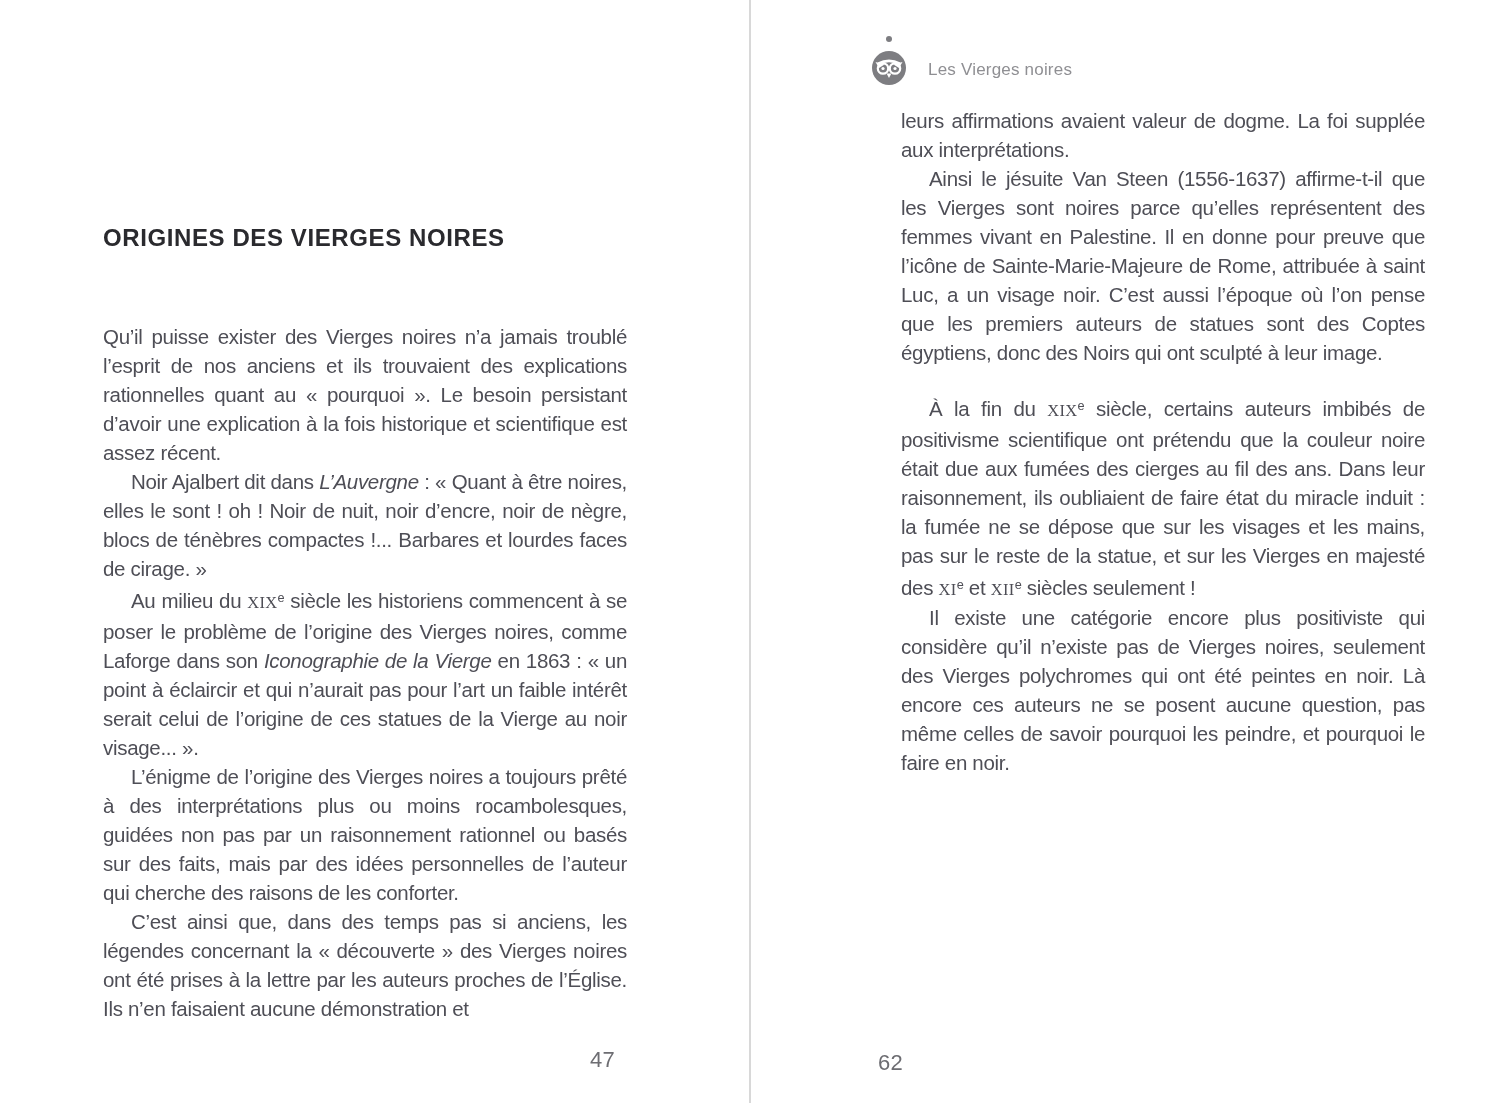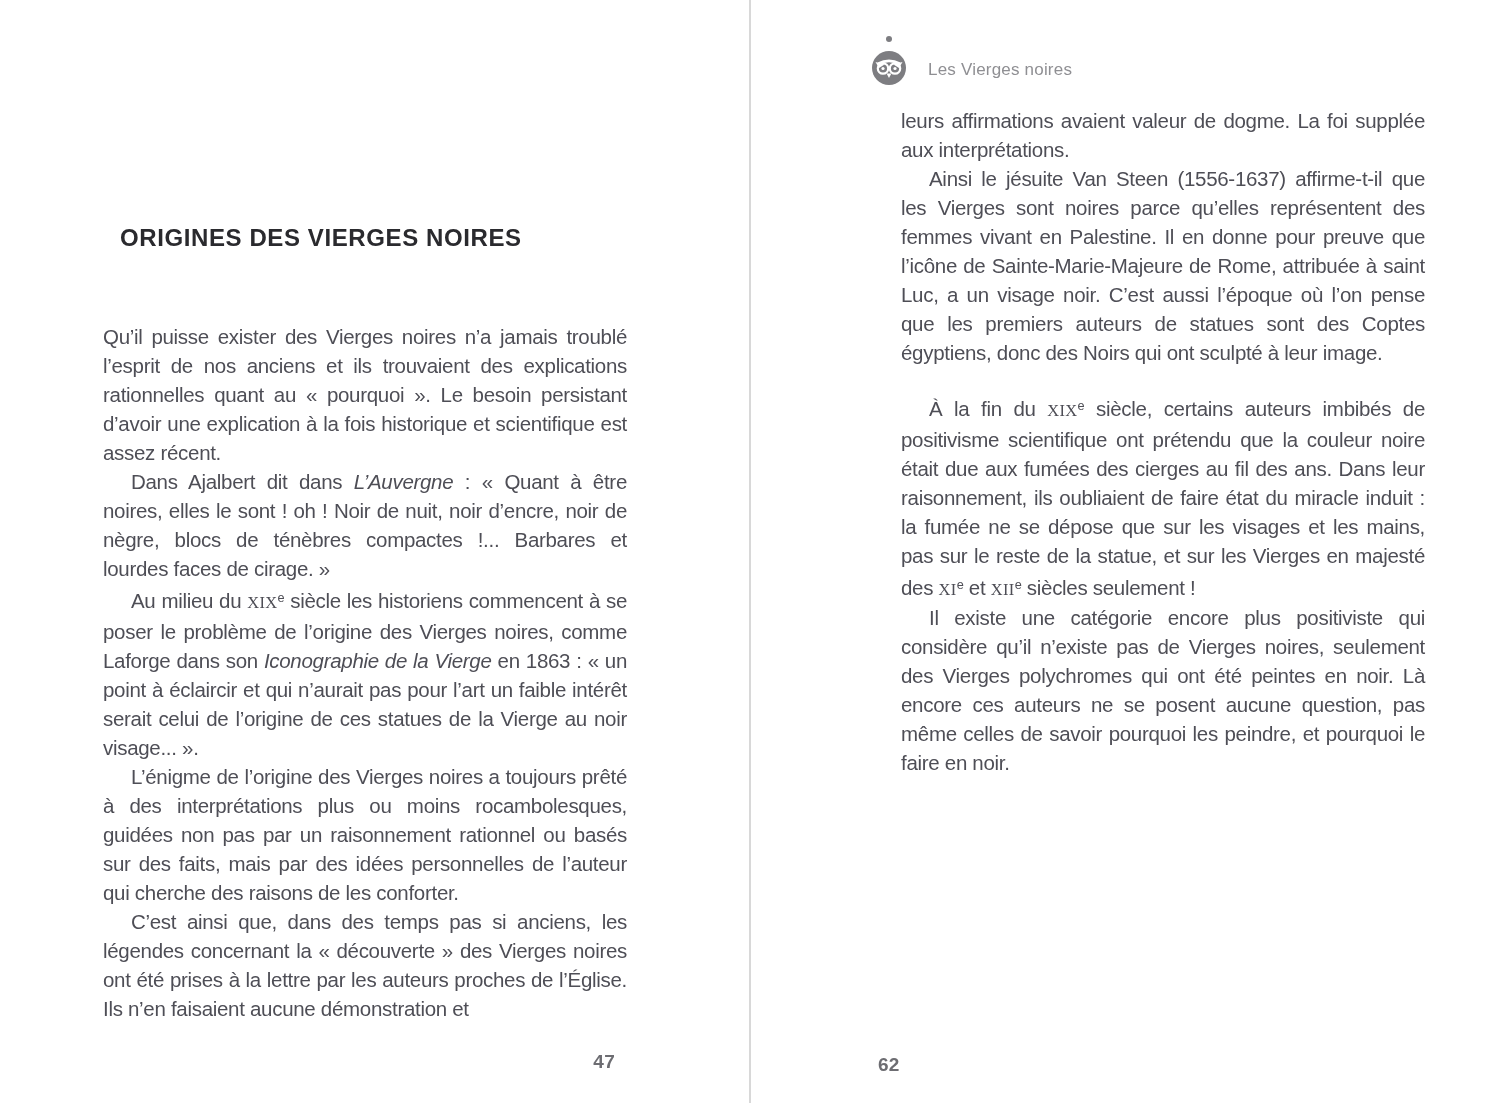--- a/index.html
+++ b/index.html
@@ -25,21 +25,21 @@
     height: 1103px;
     width: 750px;
     box-sizing: border-box;
     overflow: hidden;
   }
   .page-left  { left: 0; }
   .page-right { left: 750px; }
 
   .chapter-heading {
     position: absolute;
-    left: 120px;
+    left: 103px;
     top: 224px;
     width: 524px;
     margin: 0;
     font-size: 24px;
     font-weight: bold;
     letter-spacing: 0.6px;
     color: #2a2a2e;
     line-height: 1.2;
   }
 
@@ -60,22 +60,22 @@
   .body-block p { margin: 0; }
   .body-block p.indent { text-indent: 28px; }
   .body-block p.section-break { margin-top: 24px; }
 
   .seg-i  { font-style: italic; }
   .seg-sc { font-size: 0.8em; letter-spacing: 0.4px; font-family: Liberation Serif, serif; }
   .seg-sup { font-size: 0.62em; vertical-align: 0.45em; }
 
   .pagenum {
     position: absolute;
-    font-size: 19px;
-    font-weight: bold;
+    font-size: 22px;
+    font-weight: normal;
     color: #6d6d72;
     letter-spacing: 0.3px;
     text-align: center;
   }
   .pagenum-left  { right: 135px; bottom: 30px; }
   .pagenum-right { left: 128px;  bottom: 27px; }
 
   .running-header { position: absolute; left: 0; top: 0; width: 750px; height: 100px; }
   .medallion { position: absolute; left: 121px; top: 34px; width: 36px; height: 58px; }
   .running-title {
@@ -89,21 +89,21 @@
 </style>
 </head>
 <body>
 
 <div class="spread">
 
   <section class="page page-left">
     <h1 class="chapter-heading">ORIGINES DES VIERGES NOIRES</h1>
     <div class="body-block">
         <p class=""><span>Qu’il puisse exister des Vierges noires n’a jamais troublé l’esprit de nos anciens et ils trouvaient des explications rationnelles quant au «&nbsp;pourquoi&nbsp;». Le besoin persistant d’avoir une explication à la fois historique et scientifique est assez récent.</span></p>
-        <p class="indent"><span>Dans Ajalbert dit dans </span><span class="seg-i">L’Auvergne</span><span>&nbsp;: «&nbsp;Quant à être noires, elles le sont&nbsp;! oh&nbsp;! Noir de nuit, noir d’encre, noir de nègre, blocs de ténèbres compactes&nbsp;!... Barbares et lourdes faces de cirage.&nbsp;»</span></p>
+        <p class="indent"><span>Noir Ajalbert dit dans </span><span class="seg-i">L’Auvergne</span><span>&nbsp;: «&nbsp;Quant à être noires, elles le sont&nbsp;! oh&nbsp;! Noir de nuit, noir d’encre, noir de nègre, blocs de ténèbres compactes&nbsp;!... Barbares et lourdes faces de cirage.&nbsp;»</span></p>
         <p class="indent"><span>Au milieu du </span><span class="seg-sc">XIX</span><span class="seg-sup">e</span><span> siècle les historiens commencent à se poser le problème de l’origine des Vierges noires, comme Laforge dans son </span><span class="seg-i">Iconographie de la Vierge</span><span> en 1863&nbsp;: «&nbsp;un point à éclaircir et qui n’aurait pas pour l’art un faible intérêt serait celui de l’origine de ces statues de la Vierge au noir visage...&nbsp;».</span></p>
         <p class="indent"><span>L’énigme de l’origine des Vierges noires a toujours prêté à des interprétations plus ou moins rocambolesques, guidées non pas par un raisonnement rationnel ou basés sur des faits, mais par des idées personnelles de l’auteur qui cherche des raisons de les conforter.</span></p>
         <p class="indent"><span>C’est ainsi que, dans des temps pas si anciens, les légendes concernant la «&nbsp;découverte&nbsp;» des Vierges noires ont été prises à la lettre par les auteurs proches de l’Église. Ils n’en faisaient aucune démonstration et</span></p>
       </div>
     <div class="pagenum pagenum-left">47</div>
   </section>
 
   <section class="page page-right">
     <header class="running-header">
       <span class="medallion">

